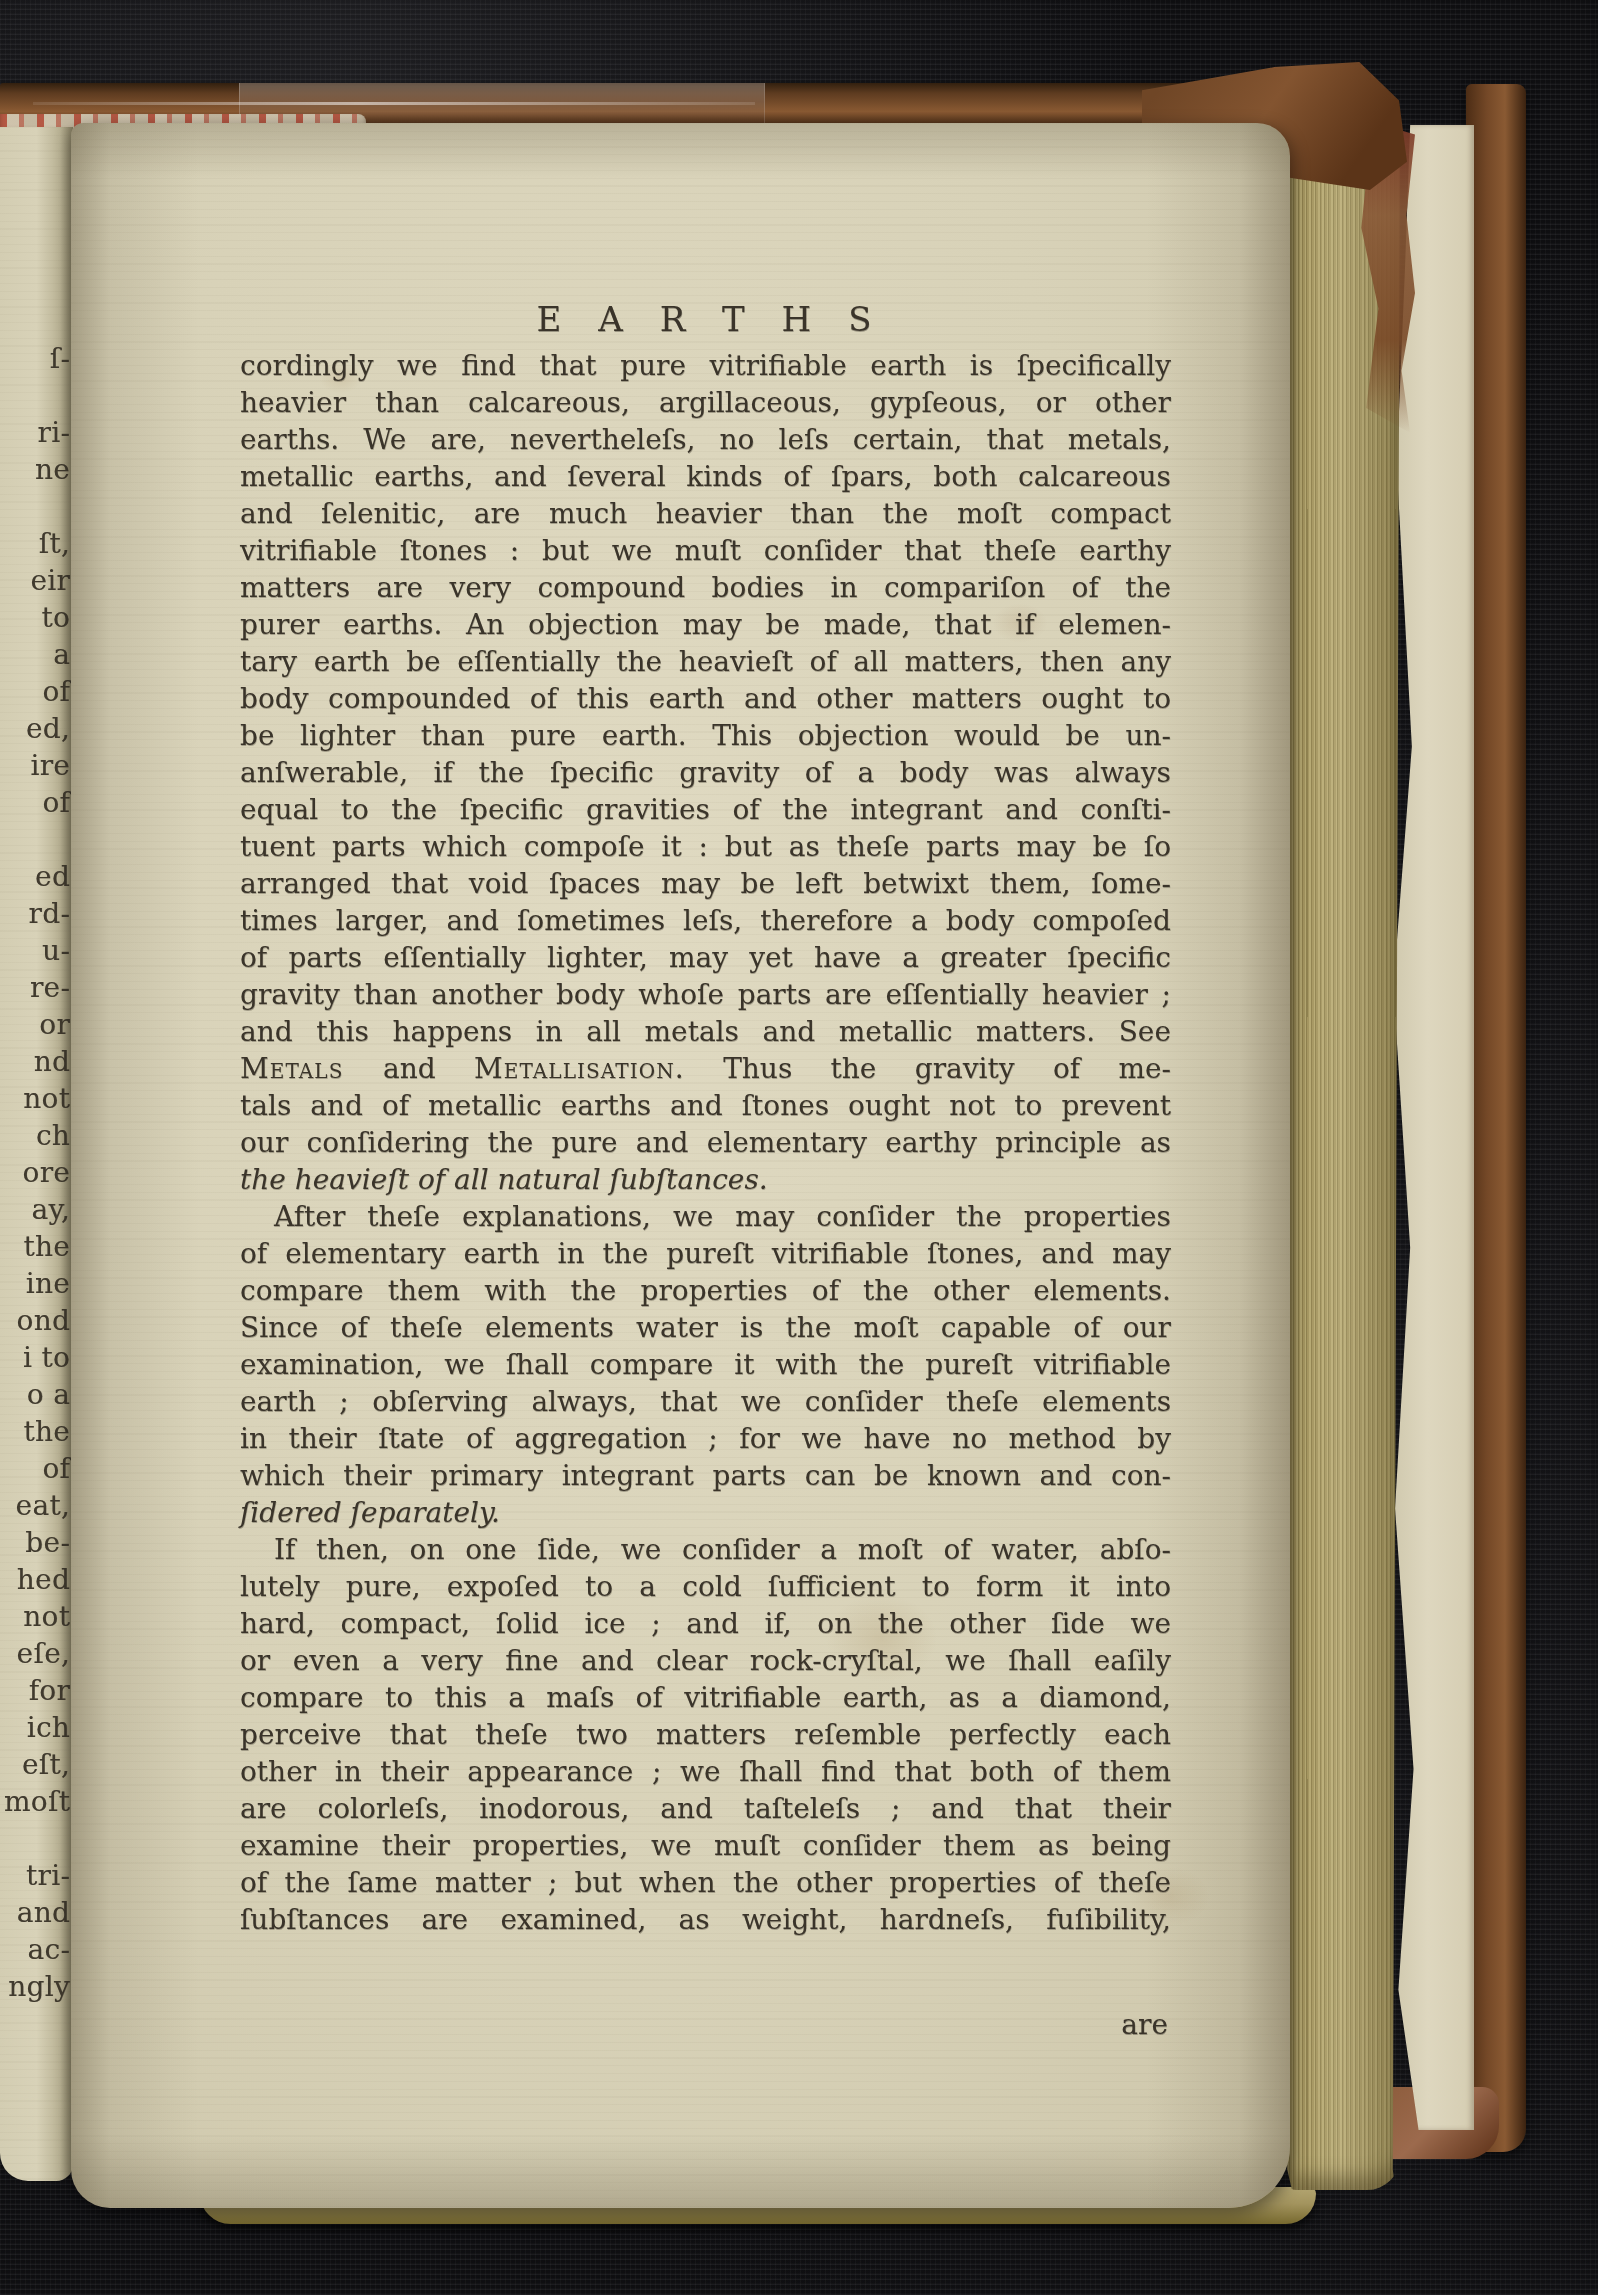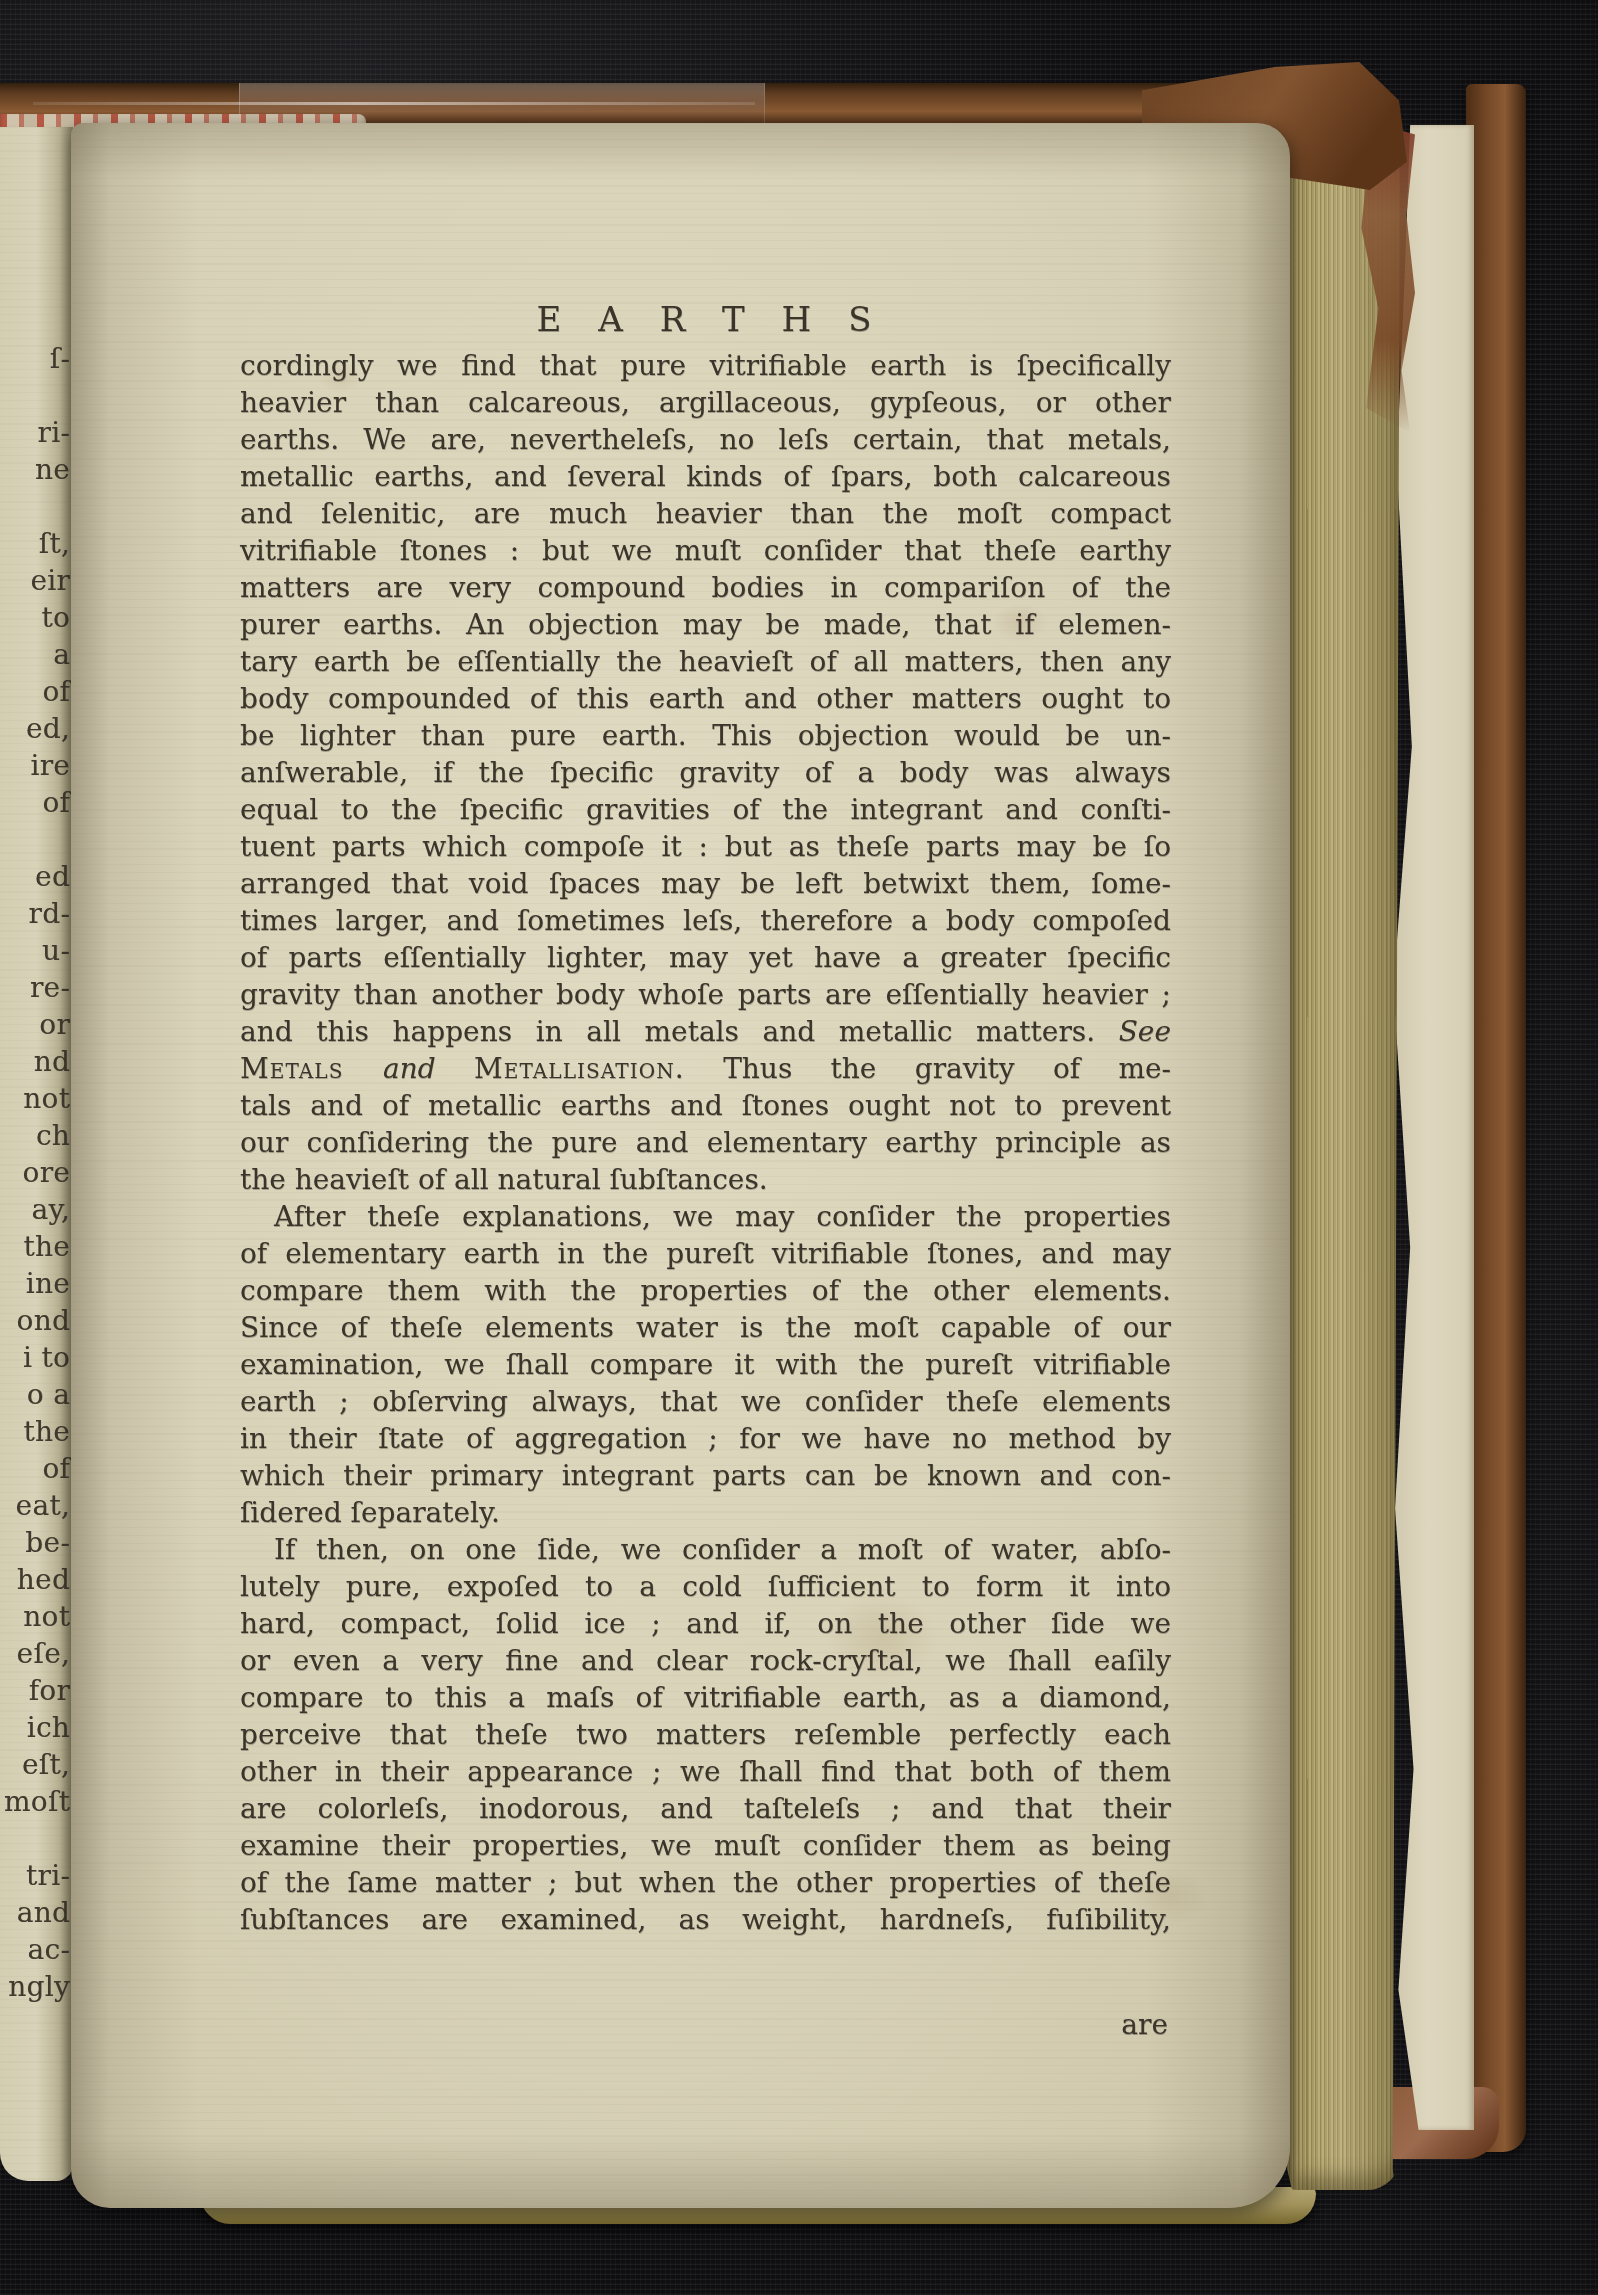--- a/index.html
+++ b/index.html
@@ -120,23 +120,23 @@
     position:absolute;left:0;top:176px;width:100%;box-sizing:border-box;padding-left:84px;
     text-align:center;font-size:34px;letter-spacing:37px;color:#3a342a;
     text-shadow:0.4px 0.6px 0.4px rgba(58,52,42,.4);
   }
   .text-block{
     position:absolute;left:169px;top:224px;width:931px;
     font-size:28px;line-height:37px;
     text-shadow:0.4px 0.5px 0.4px rgba(58,52,42,.34);
   }
   .line{text-align:justify;text-align-last:justify;white-space:normal;}
-  .line.end{text-align-last:left;}
+  .line.end{text-align-last:left;font-style:italic;}
   .line.ind{text-indent:34px;}
-  .line .i{font-style:italic;}
+  .line .i{}
   .line .sc{font-variant:small-caps;letter-spacing:1.1px;}
   .catchword{
     position:absolute;top:1885px;right:122px;font-size:28px;
     text-shadow:0.4px 0.5px 0.4px rgba(58,52,42,.4);
   }
   .stain{position:absolute;border-radius:50%;pointer-events:none;}
   .stain.s1{left:733px;top:1454px;width:155px;height:122px;background:radial-gradient(closest-side, rgba(150,120,70,.18), transparent 72%);}
   .stain.s2{left:910px;top:472px;width:78px;height:56px;background:radial-gradient(closest-side, rgba(140,100,60,.15), transparent 70%);}
   .stain.s3{left:239px;top:233px;width:61px;height:44px;background:radial-gradient(closest-side, rgba(150,110,60,.13), transparent 70%);}
   .stain.s4{left:1043px;top:1732px;width:111px;height:83px;background:radial-gradient(closest-side, rgba(145,112,66,.14), transparent 72%);}

